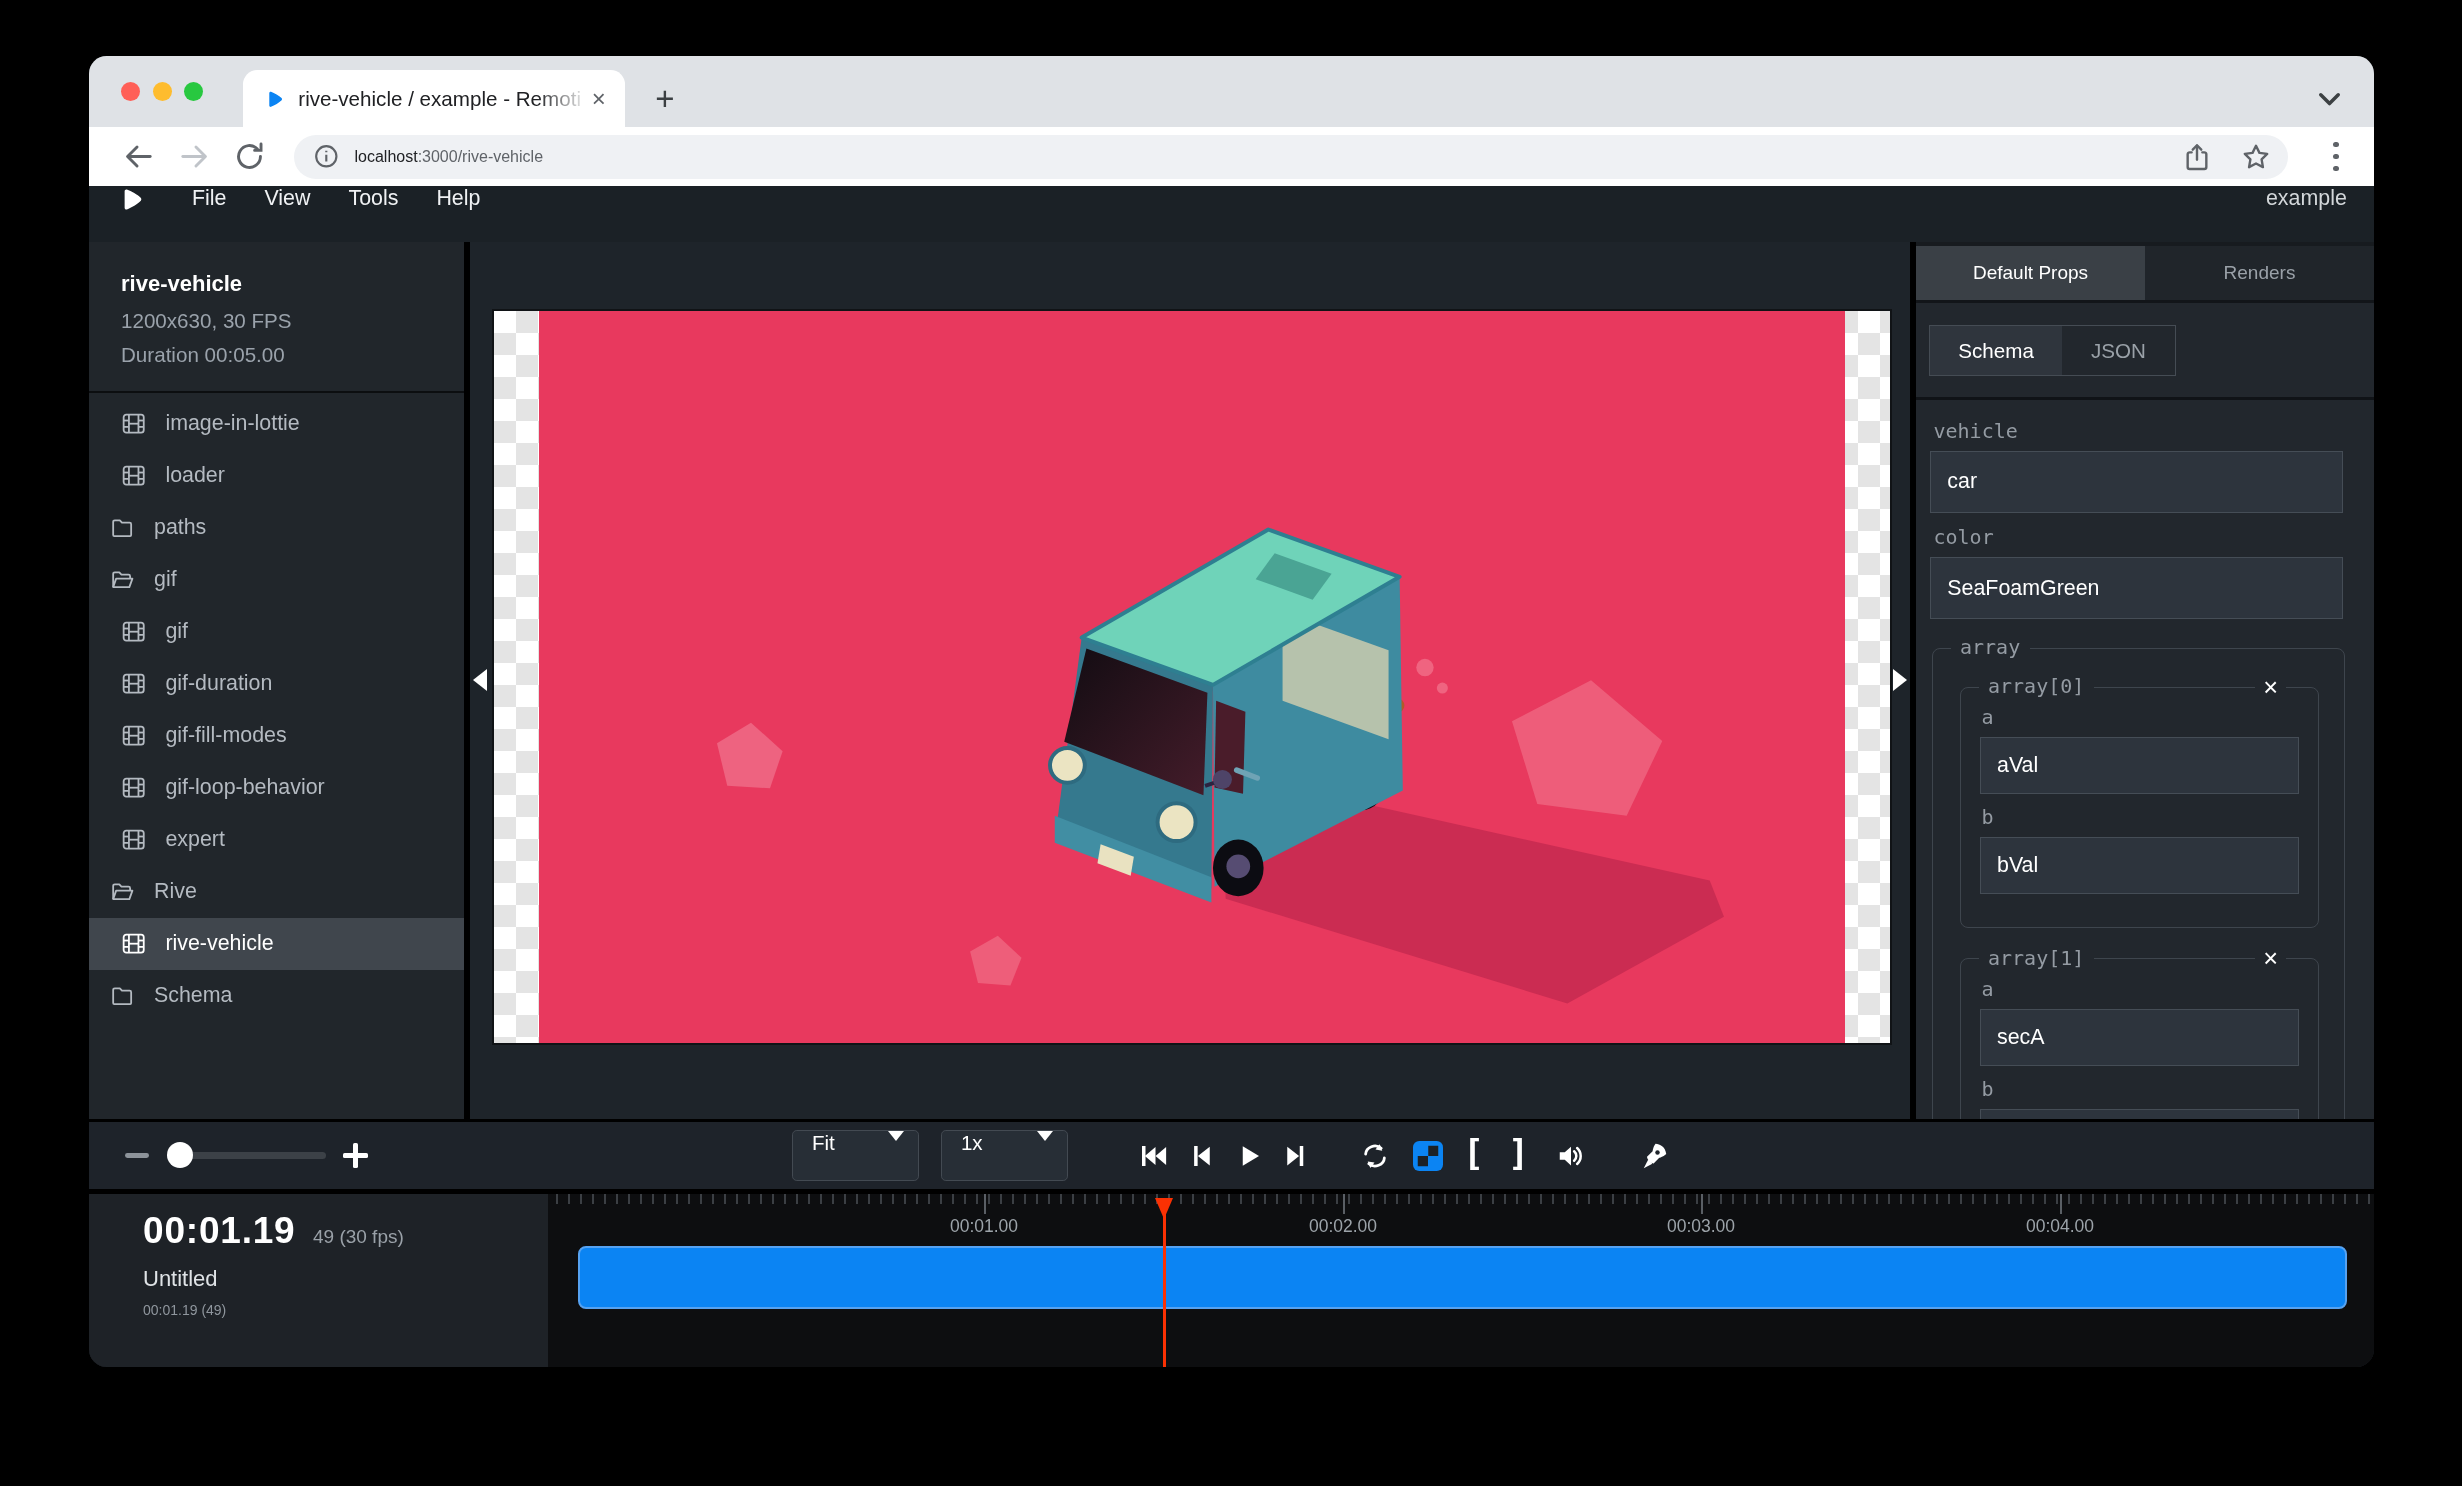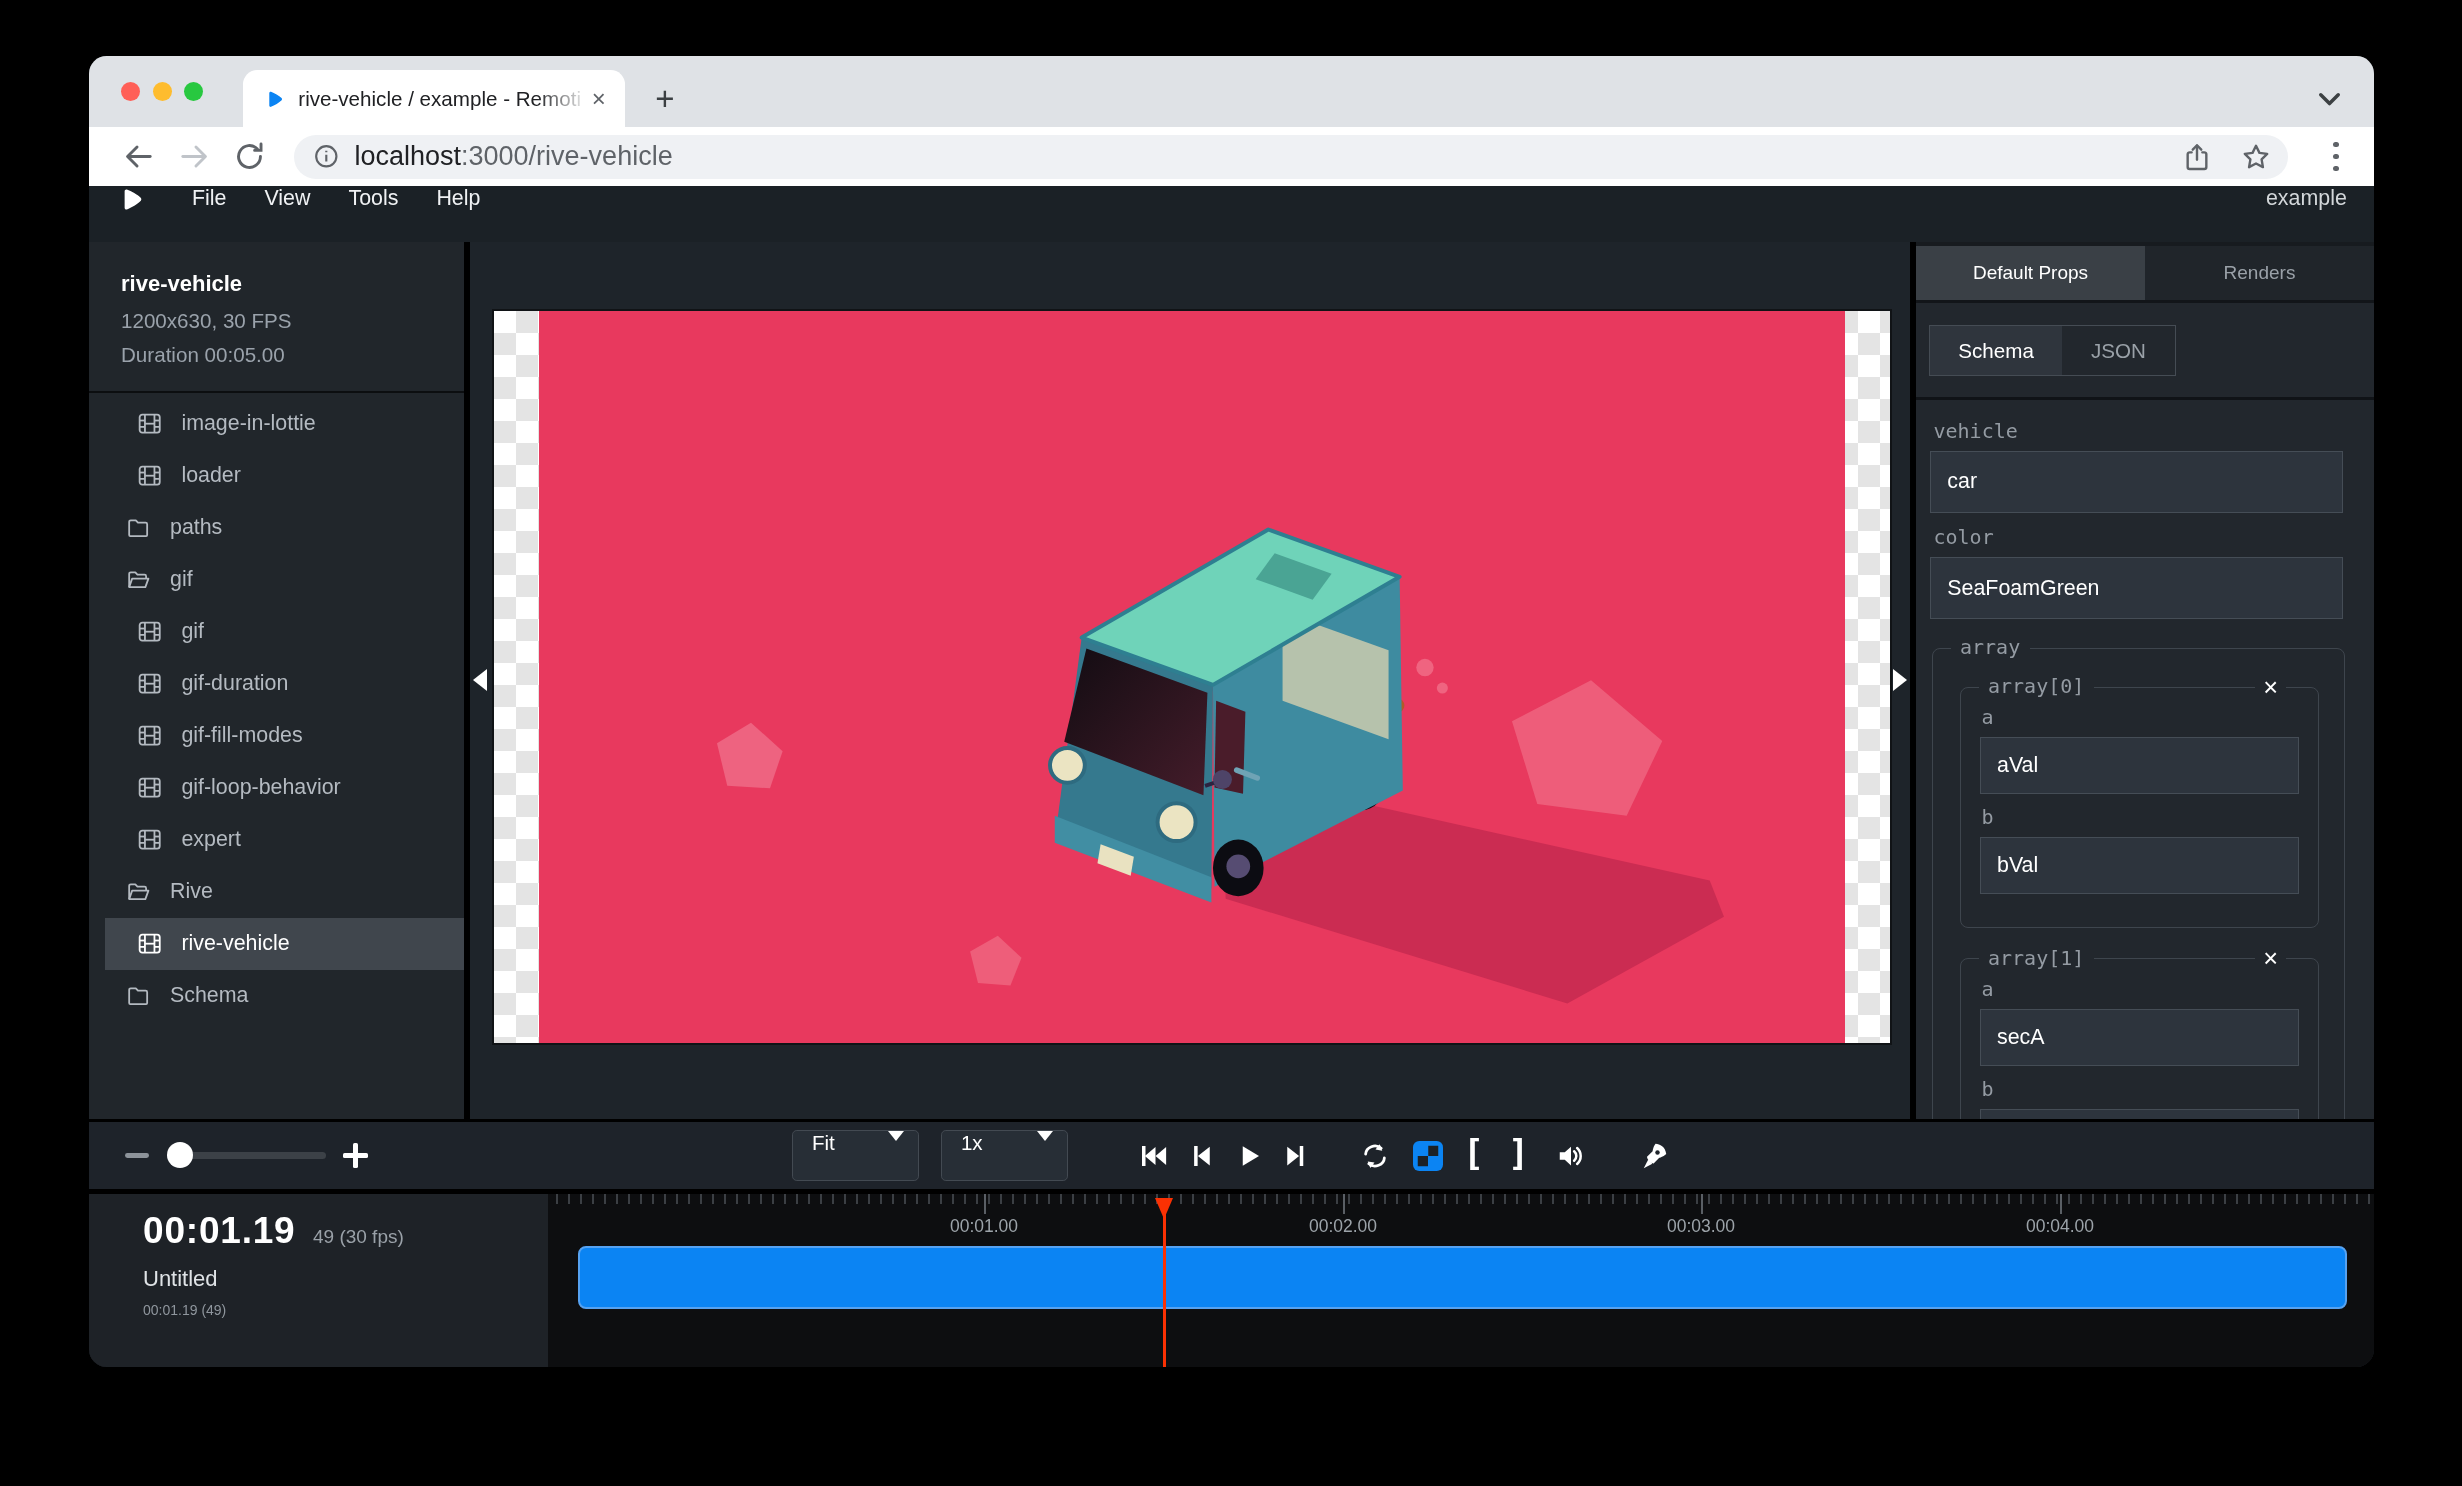--- a/index.html
+++ b/index.html
@@ -15,21 +15,21 @@
   .tab-favicon { width:20.6px; height:20.6px; flex:none; }
   .tab-title { margin-left:12.7px; font-size:20.6px; color:#202124; white-space:nowrap; overflow:hidden; flex:1;
     -webkit-mask-image:linear-gradient(90deg,#000 82%,transparent); mask-image:linear-gradient(90deg,#000 82%,transparent); }
   .tab-close { font-size:24px; color:#5f6368; line-height:1; padding:0 3.2px; }
   .newtab { position:absolute; left:554px; top:20.6px; width:44px; height:44px; display:flex; align-items:center; justify-content:center; font-size:33px; color:#3c4043; }
   .strip-chevron { position:absolute; right:27px; top:25.4px; width:35px; height:35px; }
   .navbar { height:59px; background:#fff; display:flex; align-items:center; padding:0 22px 0 32px; flex:none; }
   .nav-icon { width:35px; height:35px; margin-right:20.6px; flex:none; }
   .urlpill { flex:1; height:44px; background:#eff1f4; border-radius:22px; display:flex; align-items:center; padding:0 16px 0 17.5px; margin:0 32px 0 6.3px; }
   .url-info { width:28.6px; height:28.6px; flex:none; }
-  .url-text { margin-left:14.3px; font-size:27px; color:#202124; flex:1; white-space:nowrap; }
+  .url-text { margin-left:14.3px; font-size:16px; color:#202124; flex:1; white-space:nowrap; }
   .url-text .dim { color:#5f6368; }
   .pill-icon { width:32px; height:32px; margin-left:27px; flex:none; }
   .dots { width:32px; height:35px; display:flex; flex-direction:column; align-items:center; justify-content:center; gap:6.3px; }
   .dots i { width:5.6px; height:5.6px; border-radius:50%; background:#5f6368; }
 
   
   .menubar { height:56px; background:#1b2126; display:flex; align-items:flex-start; padding:0 24px 0 30px; flex:none; color:#e8eaec; }
   .menubar .logo { width:27px; height:27px; margin-right:27px; }
   .menu-item { font-size:21.4px; color:#f0f2f4; padding:0 19px; }
   .menu-spacer { flex:1; }
@@ -38,21 +38,21 @@
   
   .main { height:877px; display:flex; flex:none; }
   .vdiv { width:5.6px; background:#000; flex:none; }
 
   .sidebar { width:375px; background:#21262b; flex:none; display:flex; flex-direction:column; overflow:hidden; }
   .sb-head { padding:28.6px 24px 24px 32px; border-bottom:2.4px solid #0c0e10; }
   .sb-title { font-size:22px; font-weight:bold; color:#fff; }
   .sb-meta { font-size:20.6px; color:#9aa2ab; margin-top:12.7px; }
   .sb-dur { font-size:20.6px; color:#9aa2ab; margin-top:9.5px; }
   .sb-list { padding-top:4.8px; }
-  .sb-item { height:52px; display:flex; align-items:center; color:#b4bac1;margin-left:16px; }
+  .sb-item { height:52px; display:flex; align-items:center; color:#b4bac1; }
   .sb-item.i-folder { padding-left:20.6px; }
   .sb-item.i-film { padding-left:32px; }
   .sb-icon { width:25.4px; height:25.4px; flex:none; margin-right:19px; }
   .sb-icon svg { width:25.4px; height:25.4px; display:block; }
   .sb-label { font-size:21.4px; }
   .sb-item.selected { background:#40464d; color:#fff; }
 
   .canvas { flex:1; background:#1e242a; position:relative; overflow:hidden; }
   .comp { position:absolute; left:22px; top:67px; width:1400px; height:736px; border:2.4px solid #101316;
     background-image: linear-gradient(45deg,#e4e4e4 25%,transparent 25%,transparent 75%,#e4e4e4 75%),

